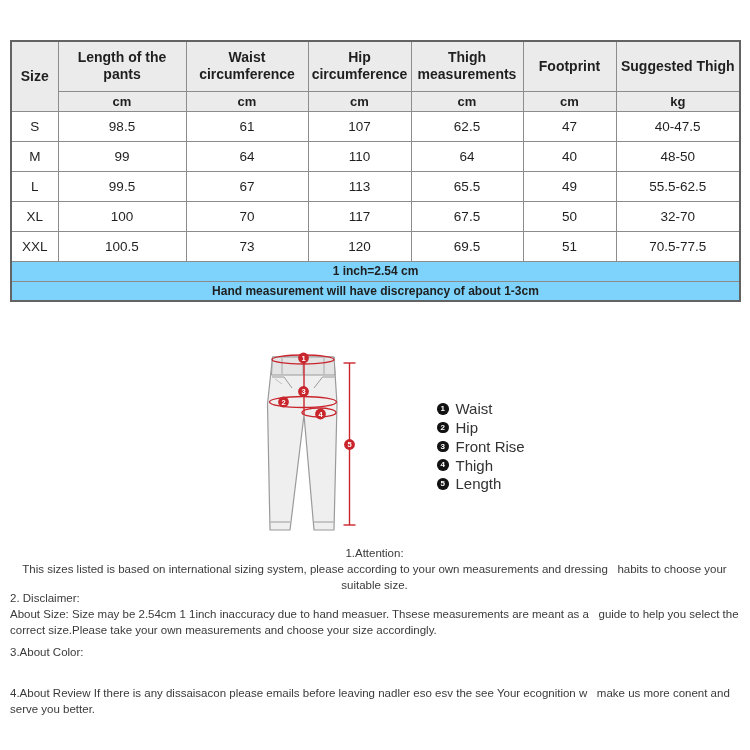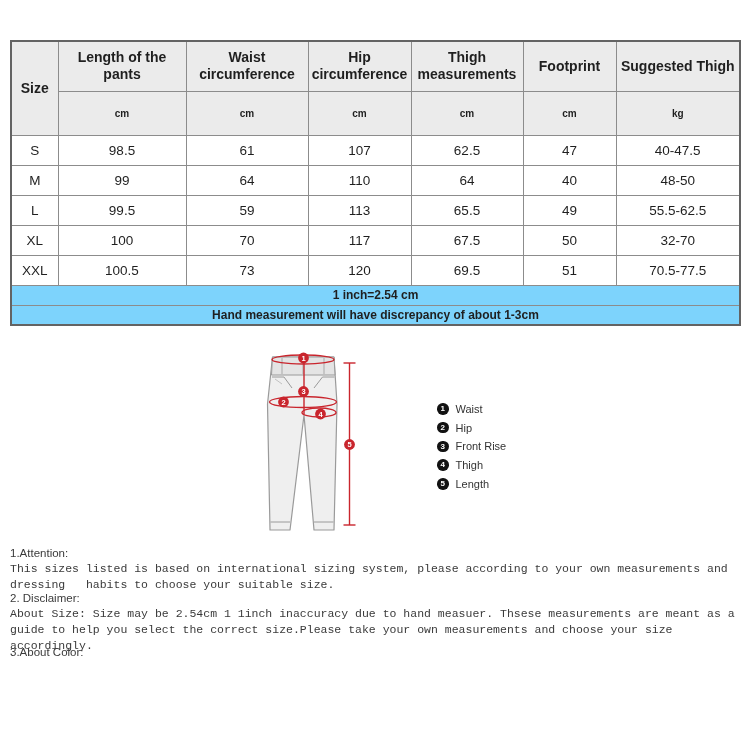--- a/index.html
+++ b/index.html
@@ -15,40 +15,40 @@
     position:absolute; left:10px; top:40px; width:729px;
     border-collapse:collapse; table-layout:fixed;
     border:2px solid #636363;
     font-family:"Liberation Sans", sans-serif;
   }
   table.size-chart th, table.size-chart td {
     border:1px solid #8c8c8c; text-align:center; vertical-align:middle;
     color:#1f1f1f; padding:0 2px;
   }
   tr.hdr th { background:#ebebeb; font-size:14px; font-weight:bold; height:50px; line-height:17px; }
-  tr.units th { background:#ebebeb; font-size:10px; font-weight:bold; height:44px; }
+  tr.units th { background:#ebebeb; font-size:13px; font-weight:bold; height:20px; }
   tr.datarow td { background:#ffffff; font-size:13.5px; font-weight:normal; height:30px; }
   tr.noterow td { background:#7dd3fc; font-size:12px; font-weight:bold; height:20px; }
 
   
   .diagram-svg { position:absolute; left:250px; top:342px; width:130px; height:200px; }
   .legend { position:absolute; left:437px; top:403px; }
   .legend-item { display:flex; align-items:center; height:11.5px; margin-bottom:7.3px; }
   .legend-num {
     width:11.5px; height:11.5px; border-radius:50%; background:#121212;
     color:#ffffff; font-size:8px; font-weight:bold; line-height:11.5px;
     text-align:center; flex:0 0 11.5px;
   }
-  .legend-label { font-size:11px; color:#333333; margin-left:7px; white-space:nowrap;text-align:center; }
+  .legend-label { font-size:15px; color:#333333; margin-left:7px; white-space:nowrap;text-align:center; }
 
   
   .note-section { position:absolute; left:10px; width:729px; color:#3a3a3a; }
   .note-heading { font-size:11.5px; line-height:16px; white-space:pre-wrap; }
-  .note-body { font-size:11.5px; line-height:16px; white-space:pre-wrap;font-family:Liberation Mono, monospace; }
-  .s1 { top:545px; } .s2 { top:590px; } .s3 { top:644px; } .s4 { top:685px; }
+  .note-body { font-size:11.5px; line-height:16px; white-space:pre-wrap; }
+  .s1 { top:545px;text-align:center; } .s2 { top:590px; } .s3 { top:644px; } .s4 { top:685px; }
 </style>
 </head>
 <body>
 
 <div class="page">
 
   <table class="size-chart">
     <colgroup>
       <col style="width:47px">
         <col style="width:128px">
@@ -92,21 +92,21 @@
         <td>99</td>
         <td>64</td>
         <td>110</td>
         <td>64</td>
         <td>40</td>
         <td>48-50</td>
       </tr>
       <tr class="datarow">
         <td>L</td>
         <td>99.5</td>
-        <td>59</td>
+        <td>67</td>
         <td>113</td>
         <td>65.5</td>
         <td>49</td>
         <td>55.5-62.5</td>
       </tr>
       <tr class="datarow">
         <td>XL</td>
         <td>100</td>
         <td>70</td>
         <td>117</td>
@@ -198,14 +198,17 @@
     <div class="note-heading">1.Attention:</div>
     <div class="note-body">This sizes listed is based on international sizing system, please according to your own measurements and dressing   habits to choose your suitable size.</div>
   </div>
   <div class="note-section s2">
     <div class="note-heading">2. Disclaimer:</div>
     <div class="note-body">About Size: Size may be 2.54cm 1 1inch inaccuracy due to hand measuer. Thsese measurements are meant as a   guide to help you select the correct size.Please take your own measurements and choose your size accordingly.</div>
   </div>
   <div class="note-section s3">
     <div class="note-heading">3.About Color:</div>
   </div>
+  <div class="note-section s4">
+    <div class="note-body">4.About Review If there is any dissaisacon please emails before leaving nadler eso esv the see Your ecognition w   make us more conent and serve you better.</div>
+  </div>
 
 </div>
 
 </body></html>

